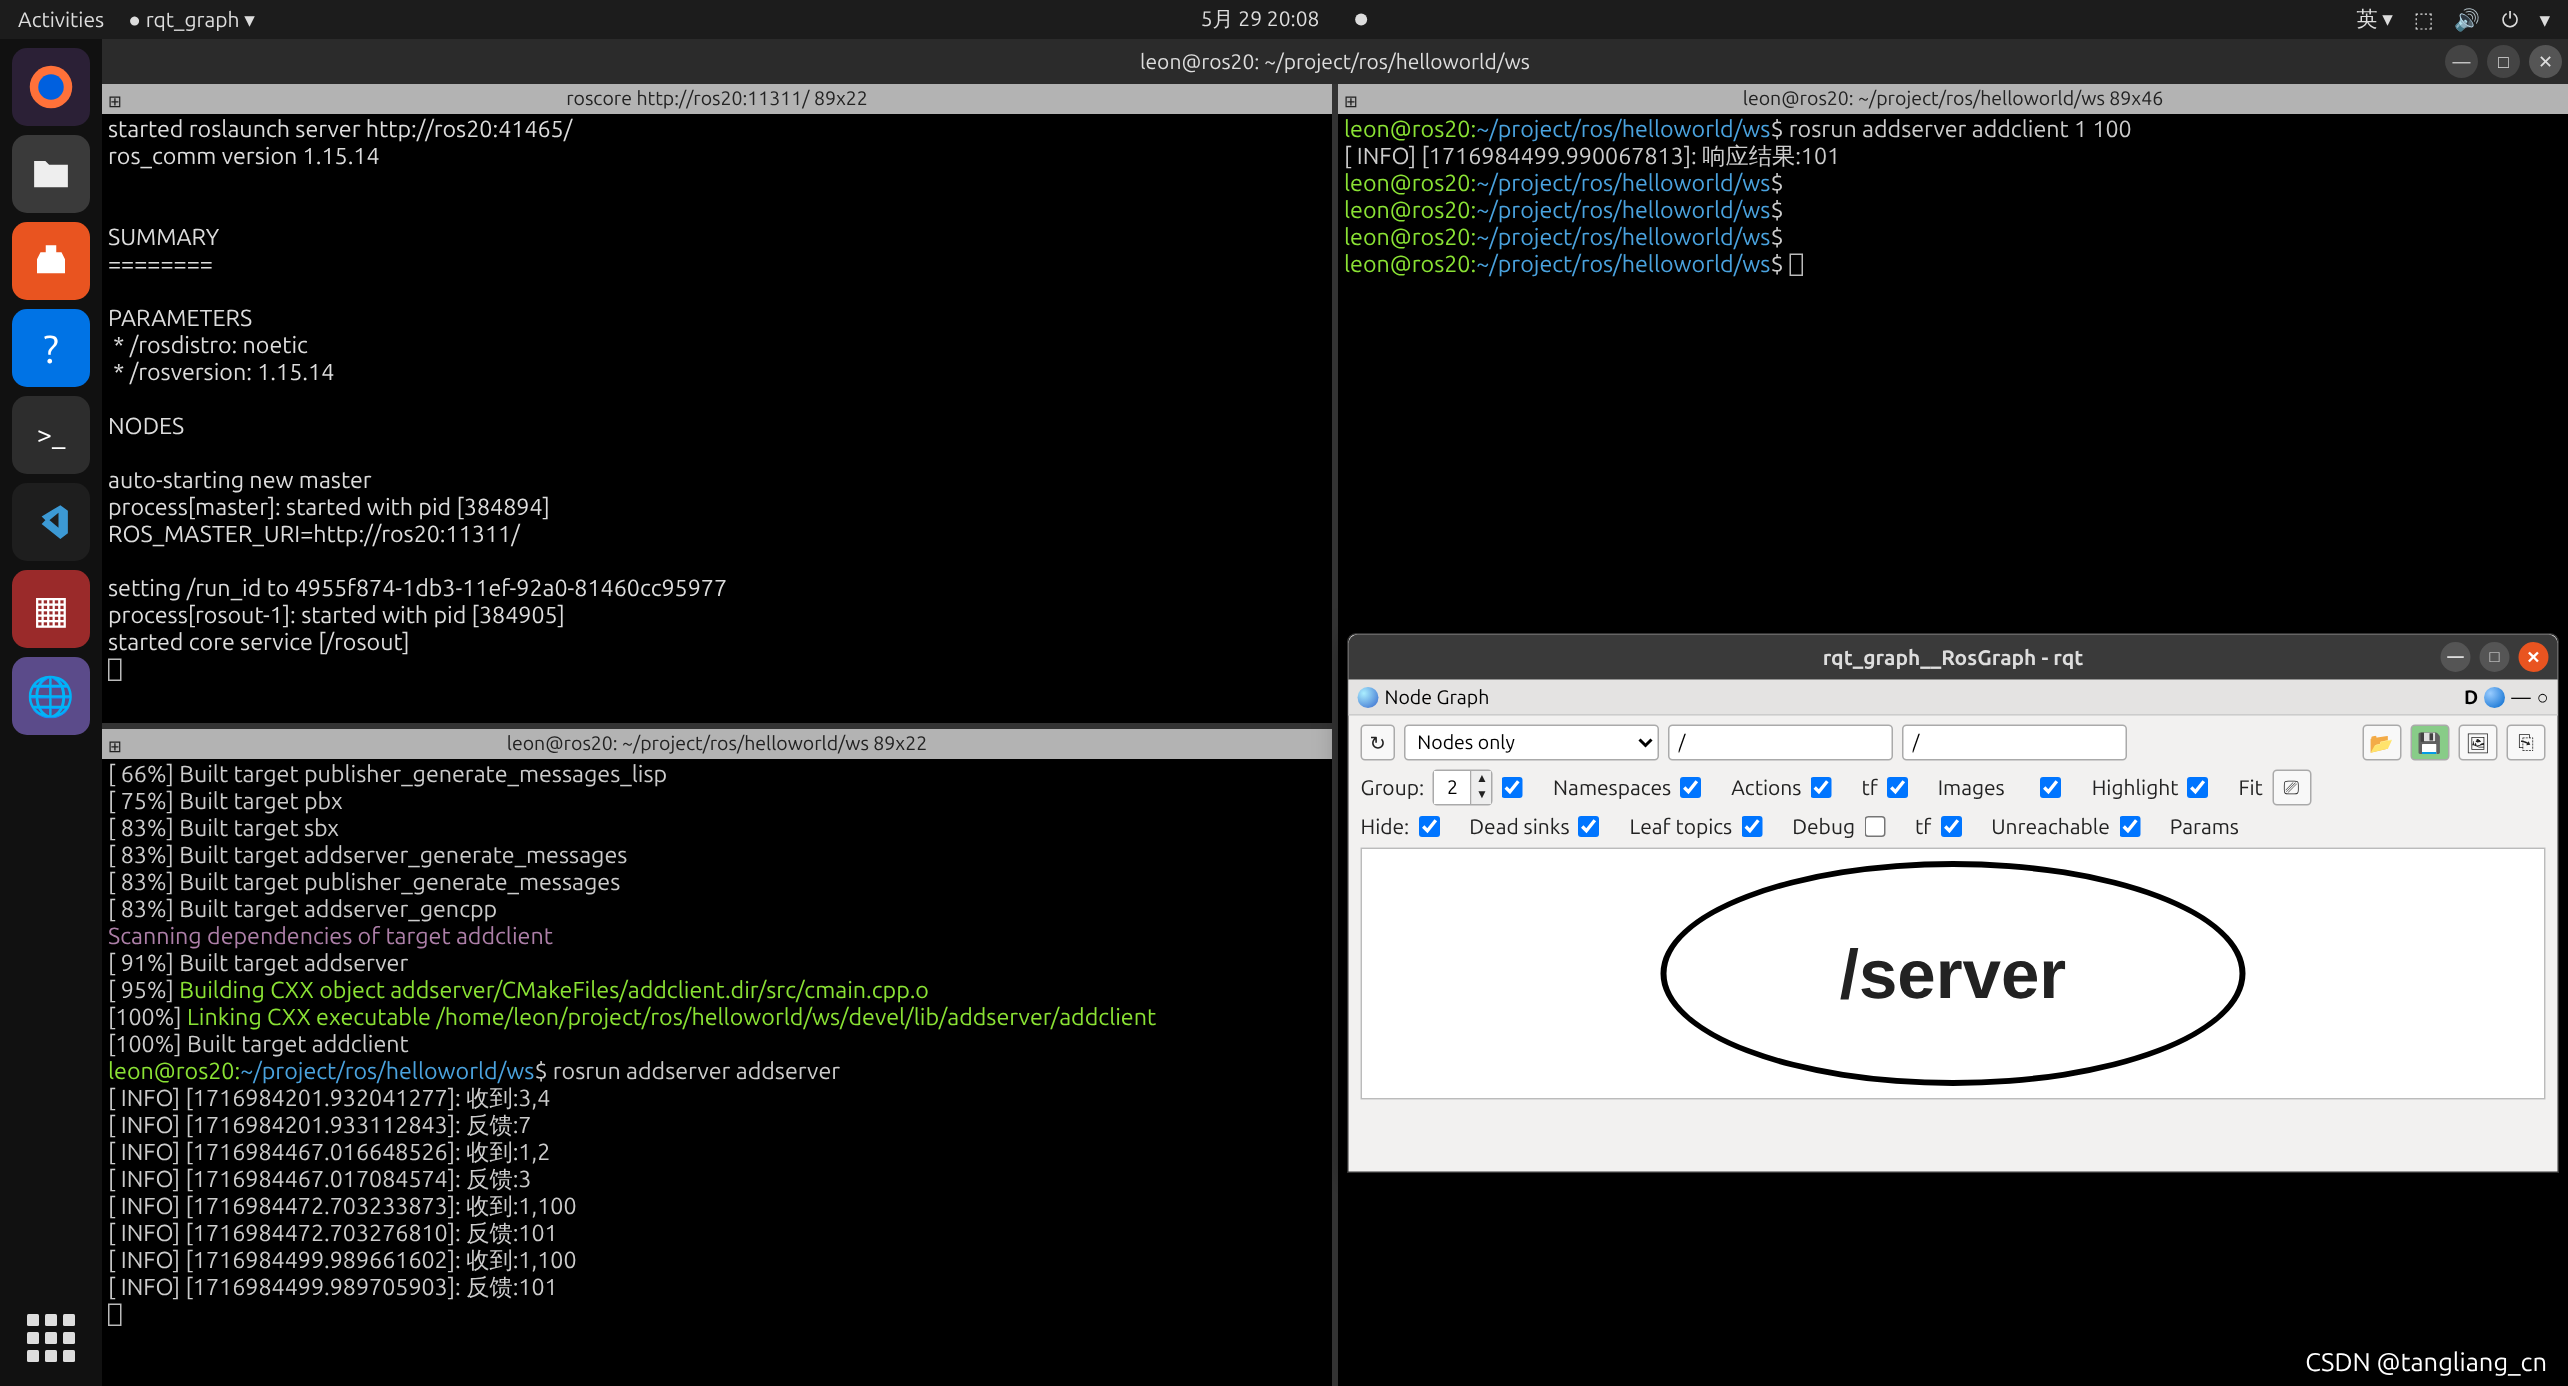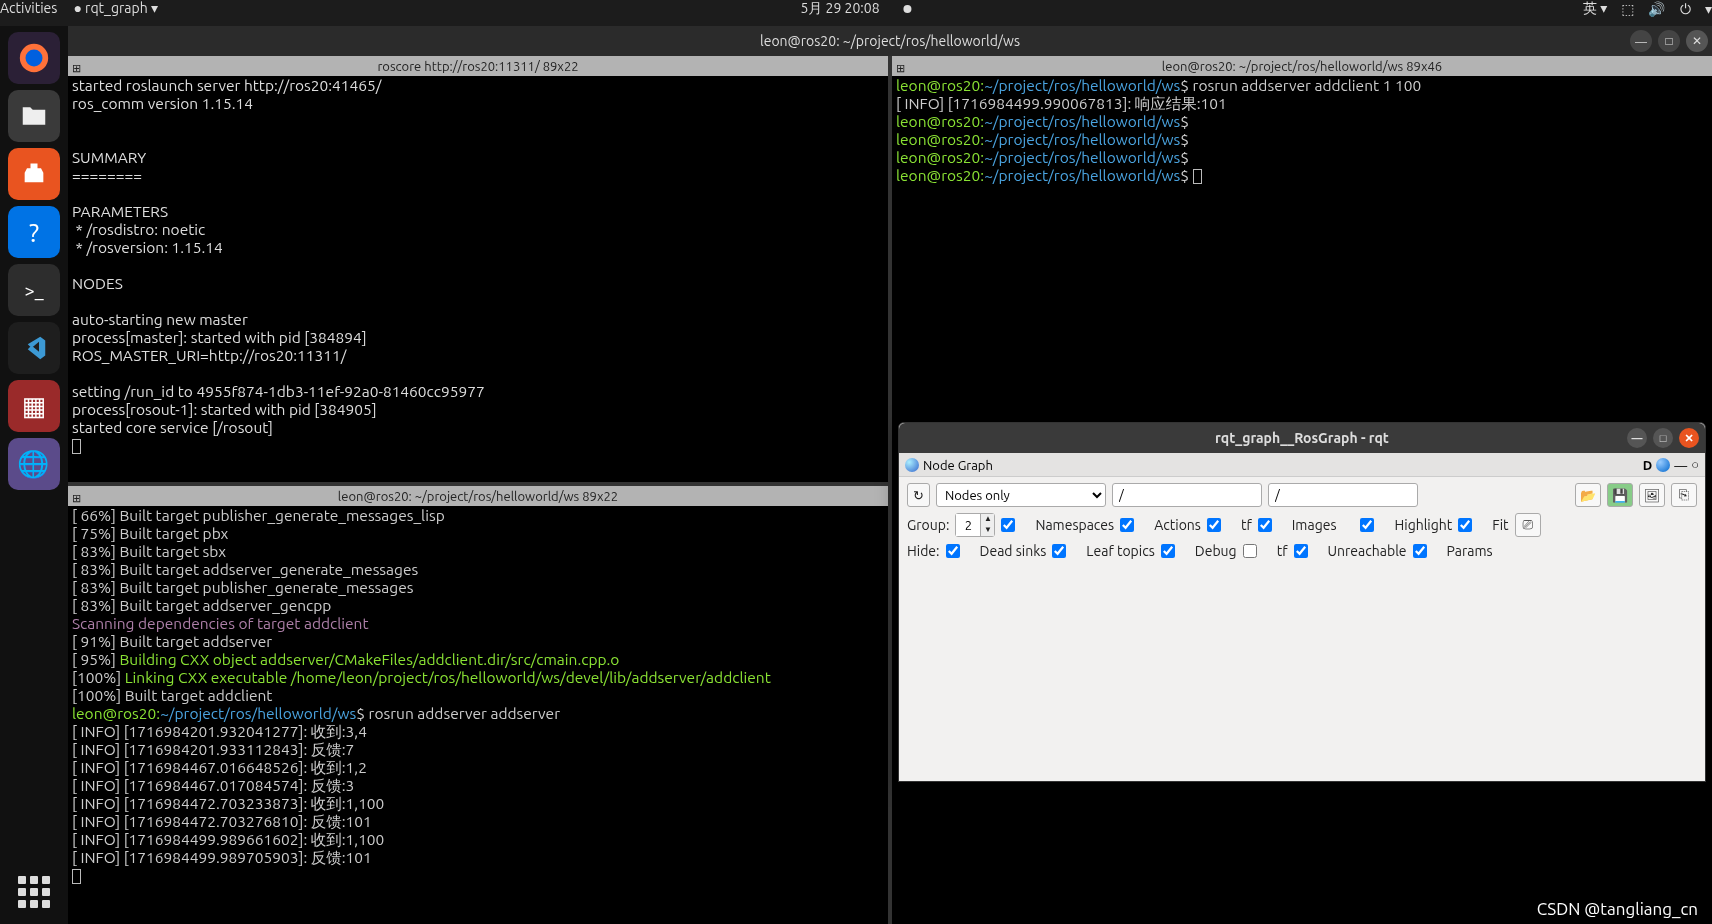--- a/index.html
+++ b/index.html
@@ -1,17 +1,17 @@
 <!DOCTYPE html>
 <html><head>
 <meta charset="utf-8">
 <style>
 *{box-sizing:border-box;margin:0;padding:0;font-family:"Ubuntu",sans-serif}
 body{width:1712px;height:924px;background:#111;overflow:hidden;position:relative}
-.topbar{height:26px;background:#1c1c1c;color:#ddd;display:flex;align-items:flex-start;font-size:14px;padding:0 0;justify-content:space-between}
+.topbar{height:26px;background:#1c1c1c;color:#ddd;display:flex;align-items:center;font-size:14px;padding:0 12px;justify-content:space-between}
 .topbar .left{display:flex;align-items:center;gap:16px}
 .topbar .center{position:absolute;left:50%;transform:translateX(-50%);display:flex;align-items:center;gap:24px}
 .topbar .right{display:flex;align-items:center;gap:14px}
 .dot{width:8px;height:8px;background:#ddd;border-radius:50%}
 .launcher{position:absolute;top:26px;left:0;width:68px;height:898px;background:transparent;display:flex;flex-direction:column;align-items:center;padding-top:6px;gap:6px;z-index:5}
 .launcher .licon{width:52px;height:52px;border-radius:10px;display:flex;align-items:center;justify-content:center;font-size:26px;color:#fff}
 .firefox{background:#2b2036}
 .files{background:#3a3a3a}
 .store{background:#e95420;border-radius:10px}
 .help{background:#0073e5;border-radius:50%}
@@ -242,16 +242,19 @@
         </label>
       <label class="chk">
           <input type="checkbox" checked="" style="">
           <span>Unreachable</span>
         </label>
       <label class="chk">
           <input type="checkbox" checked="" style="">
           <span>Params</span>
         </label>
     </div>
+    <div class="graphpane">
+      <div class="ellipse">/server</div>
+    </div>
   </div>
 </div>
 
 <div class="watermark">CSDN @tangliang_cn</div>
 
 </body></html>

